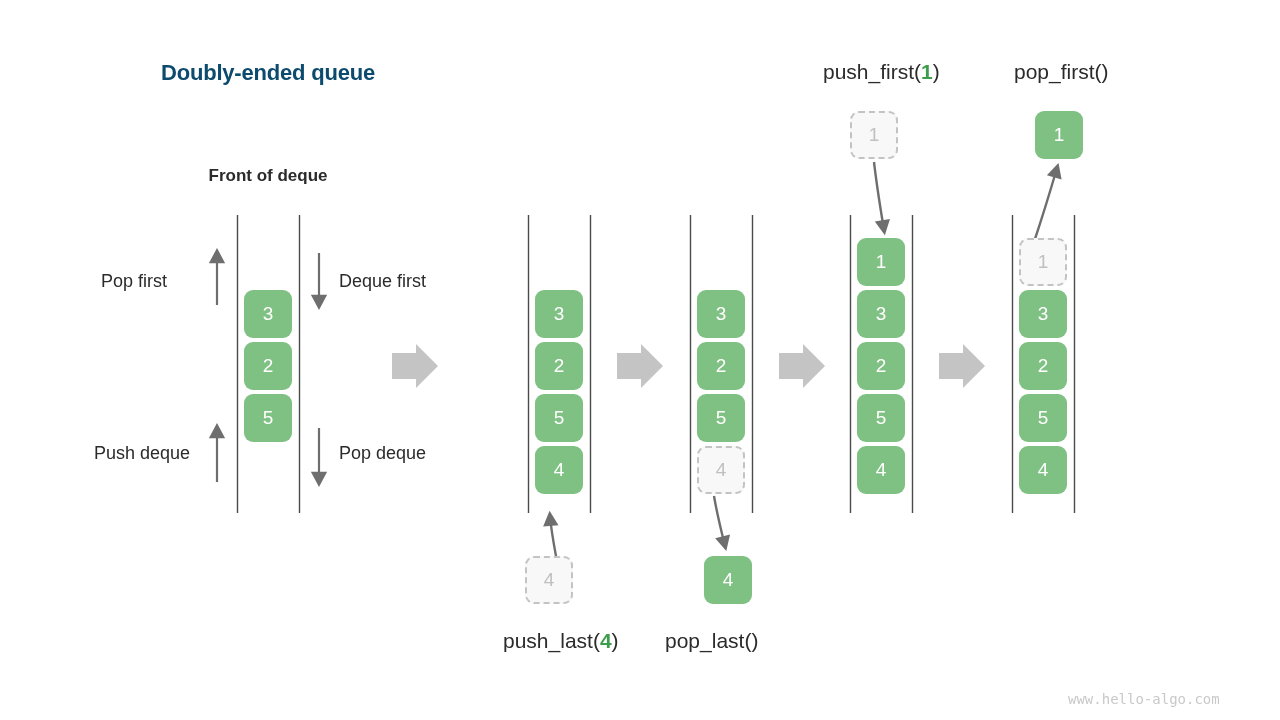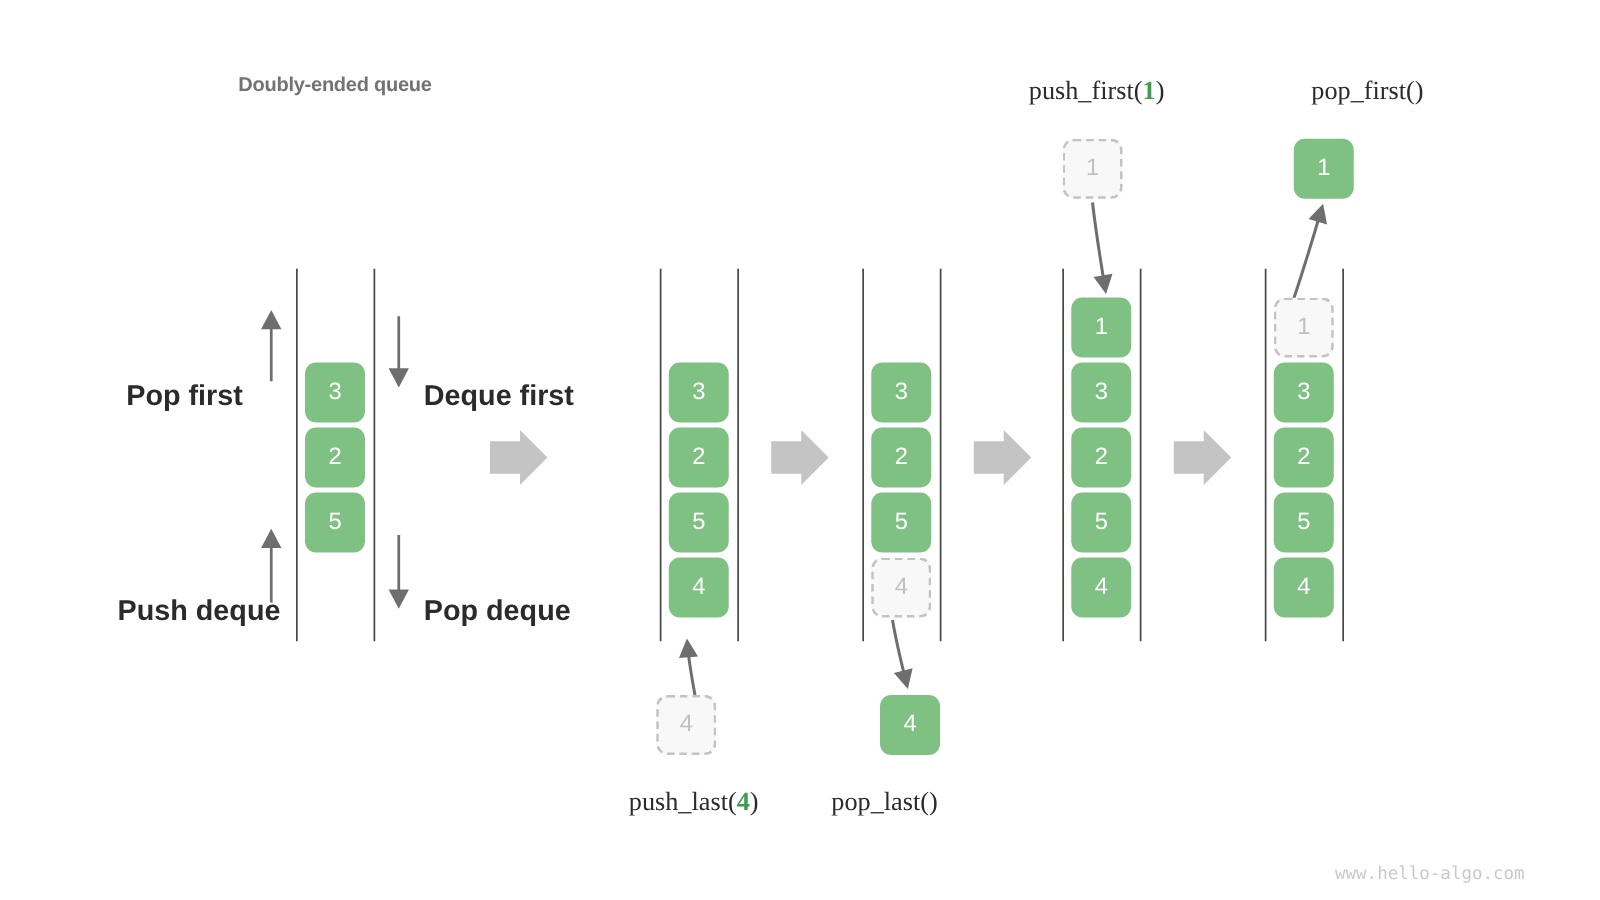--- a/index.html
+++ b/index.html
@@ -18,42 +18,41 @@
     position: absolute;
     left: 0; top: 0;
     width: 1280px;
     height: 720px;
   }
   .abs { position: absolute; }
 
   
   .title {
     font-weight: bold;
-    font-size: 16px;
-    color: #737373;
+    font-size: 22px;
+    color: #0c4a6e;
     text-align: center;
     white-space: nowrap;
     letter-spacing: -0.2px;
   }
   .sec-label {
     font-weight: bold;
     font-size: 17px;
     color: #2b2b2b;
     text-align: center;
     white-space: nowrap;
   }
   .op-label {
-    font-weight: bold;
-    font-size: 23px;
+    font-weight: normal;
+    font-size: 18px;
     color: #2b2b2b;
     white-space: nowrap;
-    margin-top: 32px;
   }
   .mono-label {
-    font-family: Liberation Serif, serif;
+    font-family: Liberation Sans, sans-serif;
     font-size: 21px;
     color: #2b2b2b;
     white-space: nowrap;
     letter-spacing: 0px;
   }
   .mono-label .arg { color: #3E9D4C; font-weight: bold; }
 
   .watermark {
     font-family: "DejaVu Sans Mono", "Liberation Mono", monospace;
     font-size: 14px;
@@ -170,20 +169,21 @@
       <path d="M874,162 C877,188 881,212 884,230" stroke="#6E6E6E" stroke-width="2.4" fill="none" marker-end="url(#mArrowThin)"></path>
     </g>
 
     <g>
       <path d="M1034,242 C1042,218 1050,192 1057,168" stroke="#6E6E6E" stroke-width="2.4" fill="none" marker-end="url(#mArrowThin)"></path>
     </g>
   </svg>
 
   <div class="abs title" style="left:138px; top:60px; width:260px;">Doubly-ended queue</div>
 
+  <div class="abs sec-label" style="left:138px; top:166px; width:260px;">Front of deque</div>
 
   <div class="abs op-label" style="left:101px; top:271px;">Pop first</div>
   <div class="abs op-label" style="left:339px; top:271px;">Deque first</div>
   <div class="abs op-label" style="left:94px; top:443px;">Push deque</div>
   <div class="abs op-label" style="left:339px; top:443px;">Pop deque</div>
 
   <div>
     <div class="abs cell" style="left:244px; top:290px;">3</div>
     <div class="abs cell" style="left:244px; top:342px;">2</div>
     <div class="abs cell" style="left:244px; top:394px;">5</div>
@@ -222,17 +222,17 @@
     <div class="abs cell" style="left:1019px; top:394px;">5</div>
     <div class="abs cell" style="left:1019px; top:446px;">4</div>
   </div>
 
   <div class="abs mono-label" style="left:503px; top:629px;text-align:center;"><span>push_last(</span><span class="arg">4</span><span>)</span></div>
 
   <div class="abs mono-label" style="left:665px; top:629px;"><span>pop_last()</span></div>
 
   <div class="abs mono-label" style="left:823px; top:60px;"><span>push_first(</span><span class="arg">1</span><span>)</span></div>
 
-  <div class="abs mono-label" style="left:1049px; top:60px;"><span>pop_first()</span></div>
+  <div class="abs mono-label" style="left:1014px; top:60px;"><span>pop_first()</span></div>
 
   <div class="abs watermark" style="left:1068px; top:679px;">www.hello-algo.com</div>
 
 </div>
 
 </body></html>

